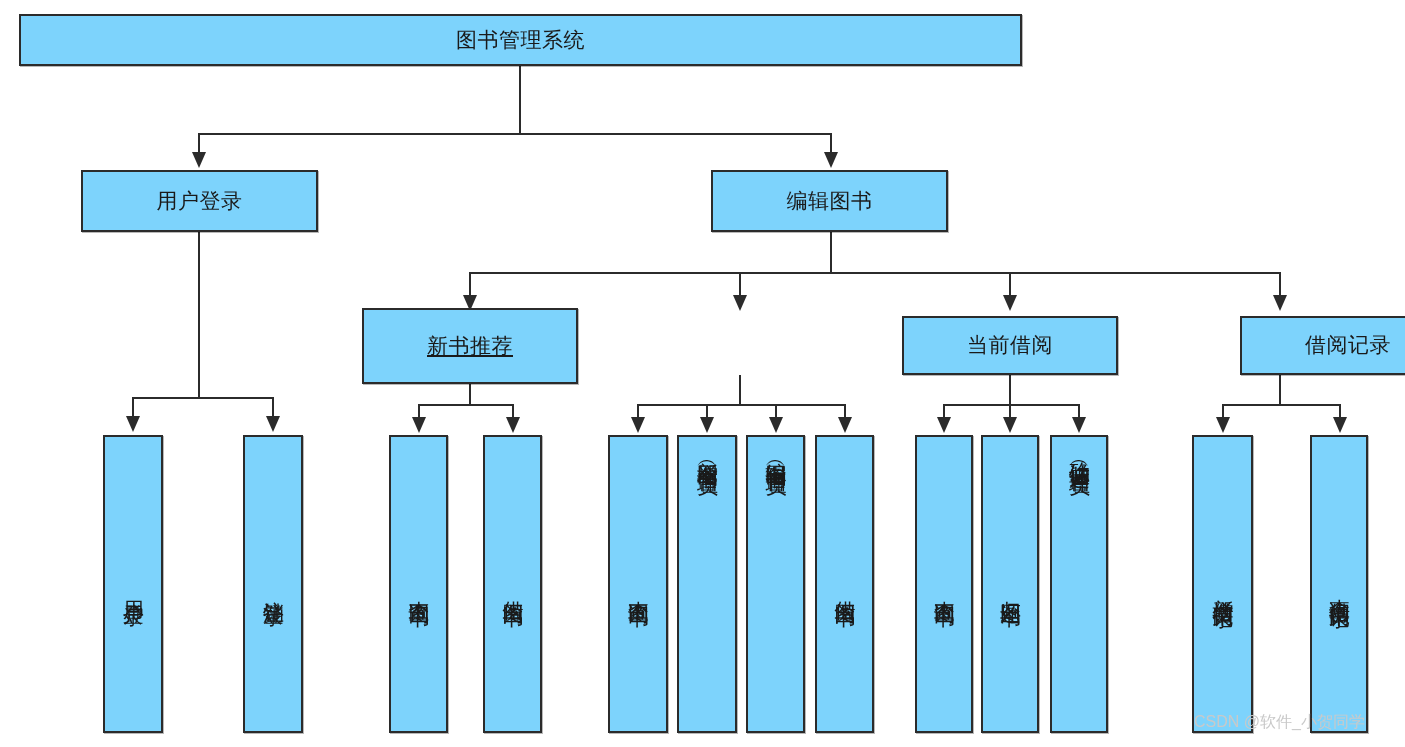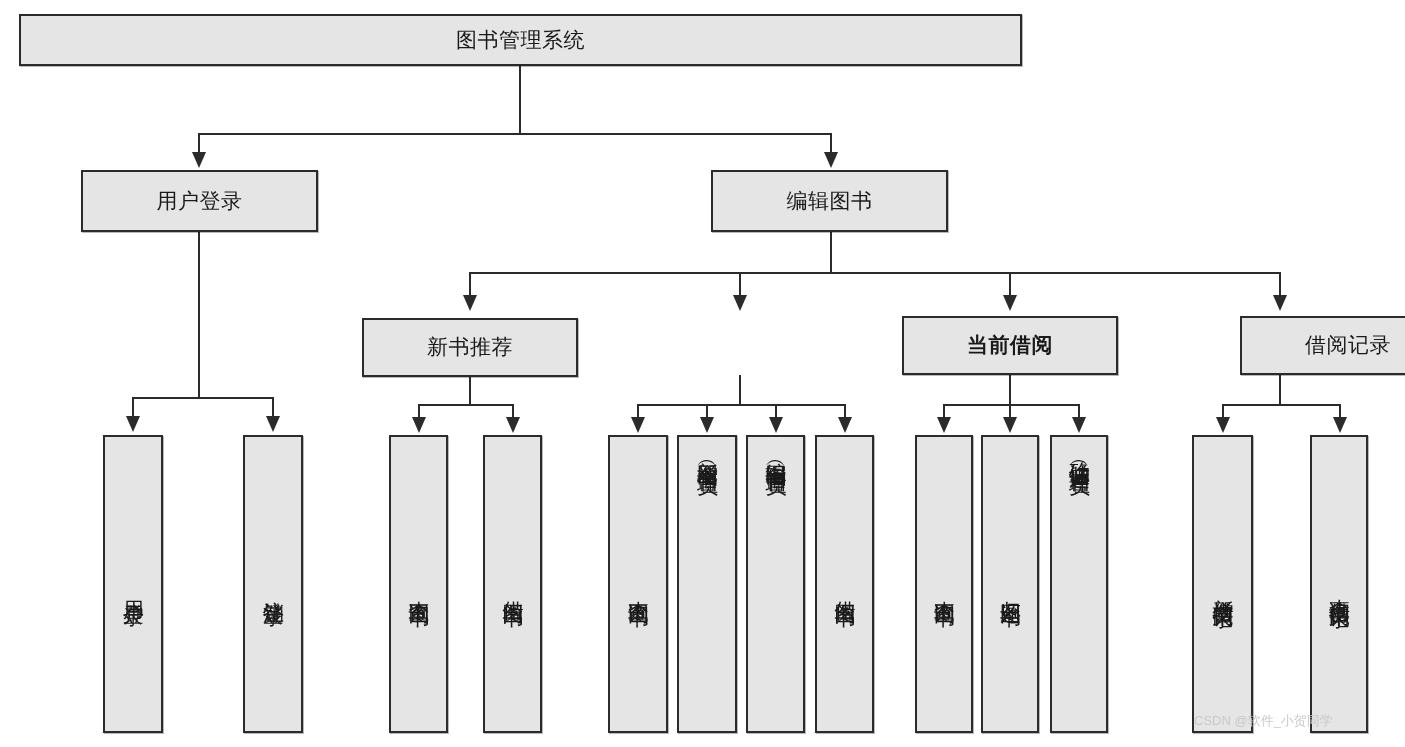--- a/index.html
+++ b/index.html
@@ -14,21 +14,21 @@
     position: relative;
     width: 1405px;
     height: 747px;
     background: #ffffff;
     overflow: hidden;
   }
   .node {
     position: absolute;
     box-sizing: border-box;
     border: 2px solid #2b2b2b;
-    background: #e5e5e5;
+    background: #7dd3fc;
     display: flex;
     align-items: center;
     justify-content: center;
     color: #1a1a1a;
     box-shadow: 1px 1px 0 rgba(0,0,0,0.28);
   }
   .node .label {
     font-size: 21px;
     line-height: 1.25;
     letter-spacing: 0.5px;
@@ -62,21 +62,21 @@
     position: absolute;
     width: 0;
     height: 0;
     border-left: 7px solid transparent;
     border-right: 7px solid transparent;
     border-top: 16px solid #2b2b2b;
   }
   .watermark {
     position: absolute;
     color: #c9c9c9;
-    font-size: 13px;
+    font-size: 16px;
     white-space: nowrap;
     user-select: none;
   }
 </style>
 </head>
 <body>
 
 <div id="canvas">
 
   <div class="vline" style="left:519px; top:66px; height:67px;"></div>
@@ -142,24 +142,24 @@
     <span class="label">图书管理系统</span>
   </div>
 
   <div class="node" style="left:81px; top:170px; width:237px; height:62px;">
     <span class="label">用户登录</span>
   </div>
   <div class="node" style="left:711px; top:170px; width:237px; height:62px;">
     <span class="label">编辑图书</span>
   </div>
 
-  <div class="node" style="left:362px; top:318px; width:216px; height:59px;">
+  <div class="node" style="left:362px; top:308px; width:216px; height:76px;text-decoration:underline;">
     <span class="label">新书推荐</span>
   </div>
-  <div class="node" style="left:902px; top:316px; width:216px; height:59px;font-weight:bold;">
+  <div class="node" style="left:902px; top:316px; width:216px; height:59px;">
     <span class="label">当前借阅</span>
   </div>
   <div class="node" style="left:1240px; top:316px; width:216px; height:59px;">
     <span class="label">借阅记录</span>
   </div>
 
   <div class="node vertical mid" style="left:103px; top:435px; width:60px; height:298px;">
     <span class="label">用户登录</span>
   </div>
   <div class="node vertical mid" style="left:243px; top:435px; width:60px; height:298px;">

